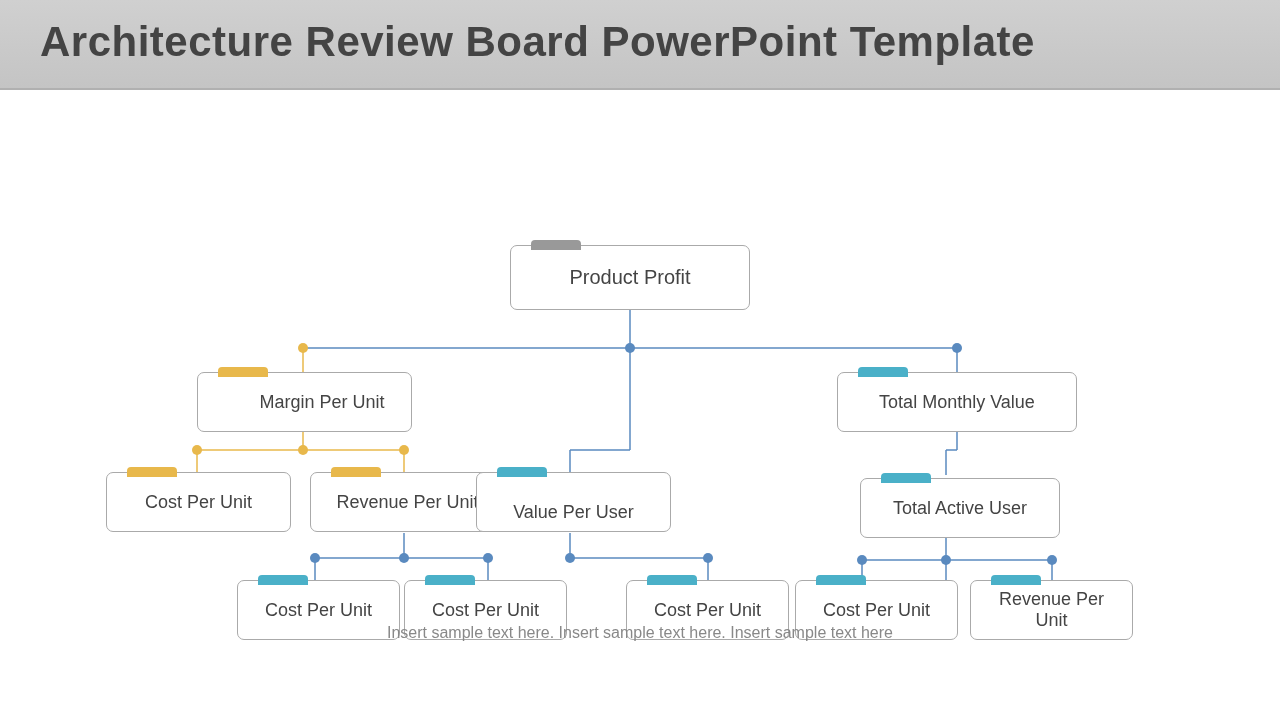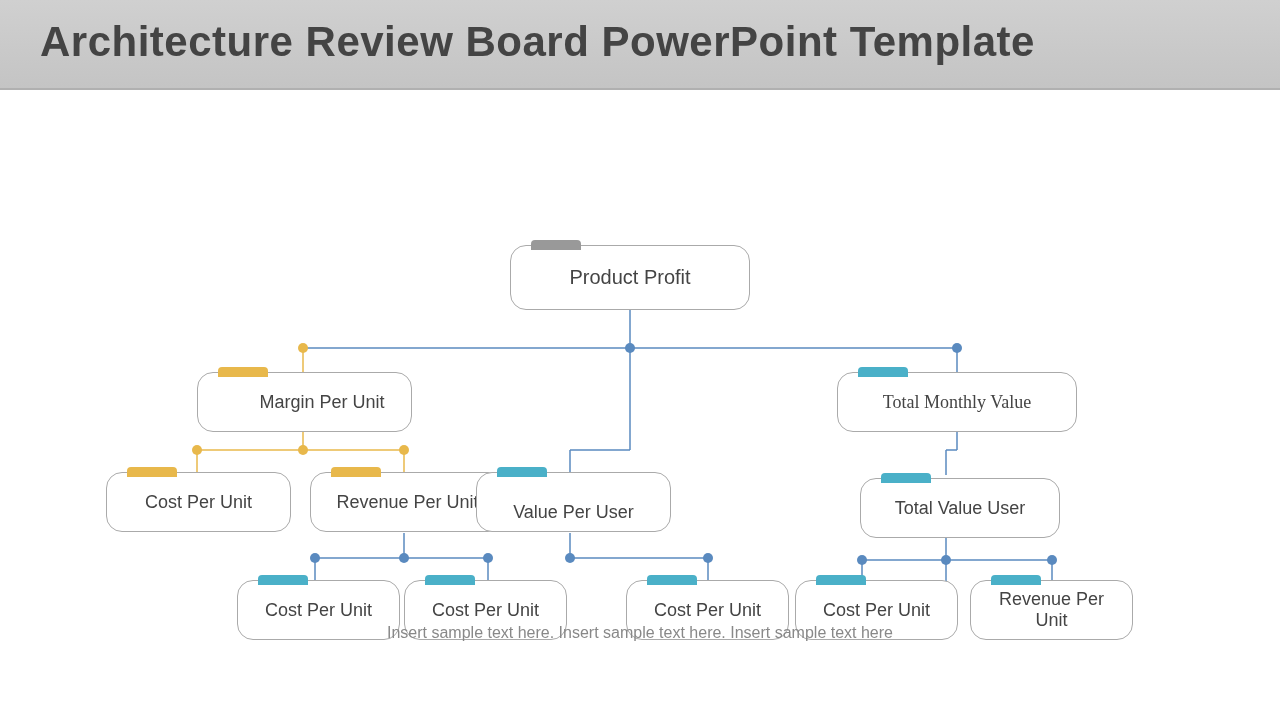--- a/index.html
+++ b/index.html
@@ -39,21 +39,21 @@
       width: 100%;
       text-align: center;
       font-size: 16px;
       color: #888;
     }
 
     
     .node {
       position: absolute;
       border: 1.5px solid #aaa;
-      border-radius: 16px;
+      border-radius: 7px;
       background: #fff;
       display: flex;
       align-items: center;
       justify-content: center;
       text-align: center;
       font-size: 18px;
       color: #444;
       padding: 8px 12px;
     }
 
@@ -154,38 +154,38 @@
   </svg>
 
   <div class="node tab-gray" style="left:510px; top:155px; width:240px; height:65px; font-size:20px;">
     <span>Product Profit</span>
   </div>
 
   <div class="node tab-yellow" style="left:197px; top:282px; width:215px; height:60px;padding-left:47px;">
     <span>Margin Per Unit</span>
   </div>
 
-  <div class="node tab-blue" style="left:837px; top:282px; width:240px; height:60px;font-family:Liberation Serif, serif;">
+  <div class="node tab-blue" style="left:837px; top:282px; width:240px; height:60px;">
     <span>Total Monthly Value</span>
   </div>
 
   <div class="node tab-yellow" style="left:106px; top:382px; width:185px; height:60px;">
     <span>Cost Per Unit</span>
   </div>
 
   <div class="node tab-yellow" style="left:310px; top:382px; width:195px; height:60px;">
     <span>Revenue Per Unit</span>
   </div>
 
   <div class="node tab-blue" style="left:476px; top:382px; width:195px; height:60px;align-items:flex-end;">
     <span>Value Per User</span>
   </div>
 
   <div class="node tab-blue" style="left:860px; top:388px; width:200px; height:60px;">
-    <span>Total Value User</span>
+    <span>Total Active User</span>
   </div>
 
   <div class="node tab-blue" style="left:237px; top:490px; width:163px; height:60px;">
     <span>Cost Per Unit</span>
   </div>
 
   <div class="node tab-blue" style="left:404px; top:490px; width:163px; height:60px;">
     <span>Cost Per Unit</span>
   </div>
 

